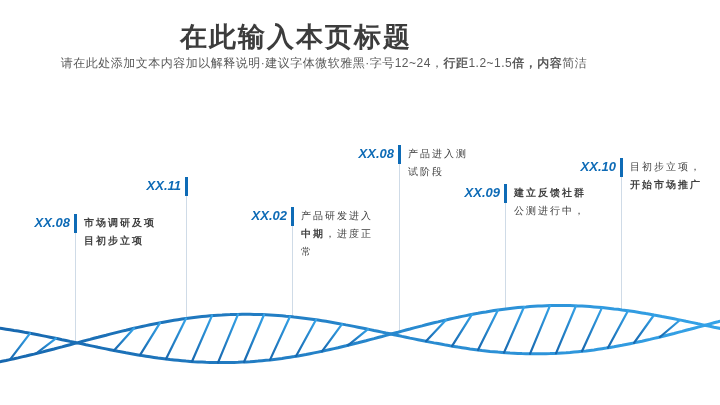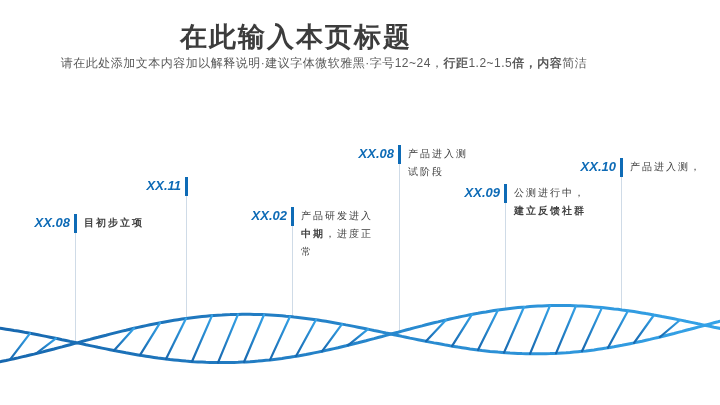--- a/index.html
+++ b/index.html
@@ -48,20 +48,21 @@
   <h1 class="slide-title">在此输入本页标题</h1>
   <div class="slide-subtitle" id="subtitle">
       <div><span class="seg-n">请在此处添加文本内容加以解释说明·建议字体微软雅黑·字号12~24，</span><span class="seg-b">行距</span><span class="seg-n">1.2~1.5</span><span class="seg-b">倍，</span><span class="seg-b">内容</span><span class="seg-n">简洁</span></div>
     </div>
   <div class="timeline" id="timeline">
       <div class="tl-item" style="left: 74px; top: 214px;">
         <div class="tl-date">XX.08</div>
         <div class="tl-bar"></div>
         <div class="tl-drop" style="height: 109.526px;"></div>
         <div class="tl-text">
+          <div class="tl-line"><span class="seg-b">市场调研及项</span></div>
           <div class="tl-line"><span class="seg-b">目初步立项</span></div>
         </div>
       </div>
       <div class="tl-item" style="left: 185px; top: 177px;">
         <div class="tl-date">XX.11</div>
         <div class="tl-bar"></div>
         <div class="tl-drop" style="height: 122.438px;"></div>
         <div class="tl-text">
         </div>
       </div>
@@ -82,30 +83,31 @@
         <div class="tl-text">
           <div class="tl-line"><span class="seg-n">产品进入测</span></div>
           <div class="tl-line"><span class="seg-n">试阶段</span></div>
         </div>
       </div>
       <div class="tl-item" style="left: 504px; top: 184px;">
         <div class="tl-date">XX.09</div>
         <div class="tl-bar"></div>
         <div class="tl-drop" style="height: 105.983px;"></div>
         <div class="tl-text">
+          <div class="tl-line"><span class="seg-b">建立反馈社群</span></div>
           <div class="tl-line"><span class="seg-n">公测进行中，</span></div>
-          <div class="tl-line"><span class="seg-b">建立反馈社群</span></div>
         </div>
       </div>
       <div class="tl-item" style="left: 620px; top: 158px;">
         <div class="tl-date">XX.10</div>
         <div class="tl-bar"></div>
         <div class="tl-drop" style="height: 132.8px;"></div>
         <div class="tl-text">
-          <div class="tl-line"><span class="seg-n">产品进入测，</span></div>
+          <div class="tl-line"><span class="seg-n">目初步立项，</span></div>
+          <div class="tl-line"><span class="seg-b">开始市场推广</span></div>
         </div>
       </div>
     </div>
   <svg class="wave-svg" id="wave" width="720" height="405" viewBox="0 0 720 405">
       <defs>
         <linearGradient id="wg" x1="0" y1="0" x2="1" y2="0">
           <stop offset="0" stop-color="#1767ae"></stop>
           <stop offset="1" stop-color="#35a3e8"></stop>
         </linearGradient>
       </defs>

